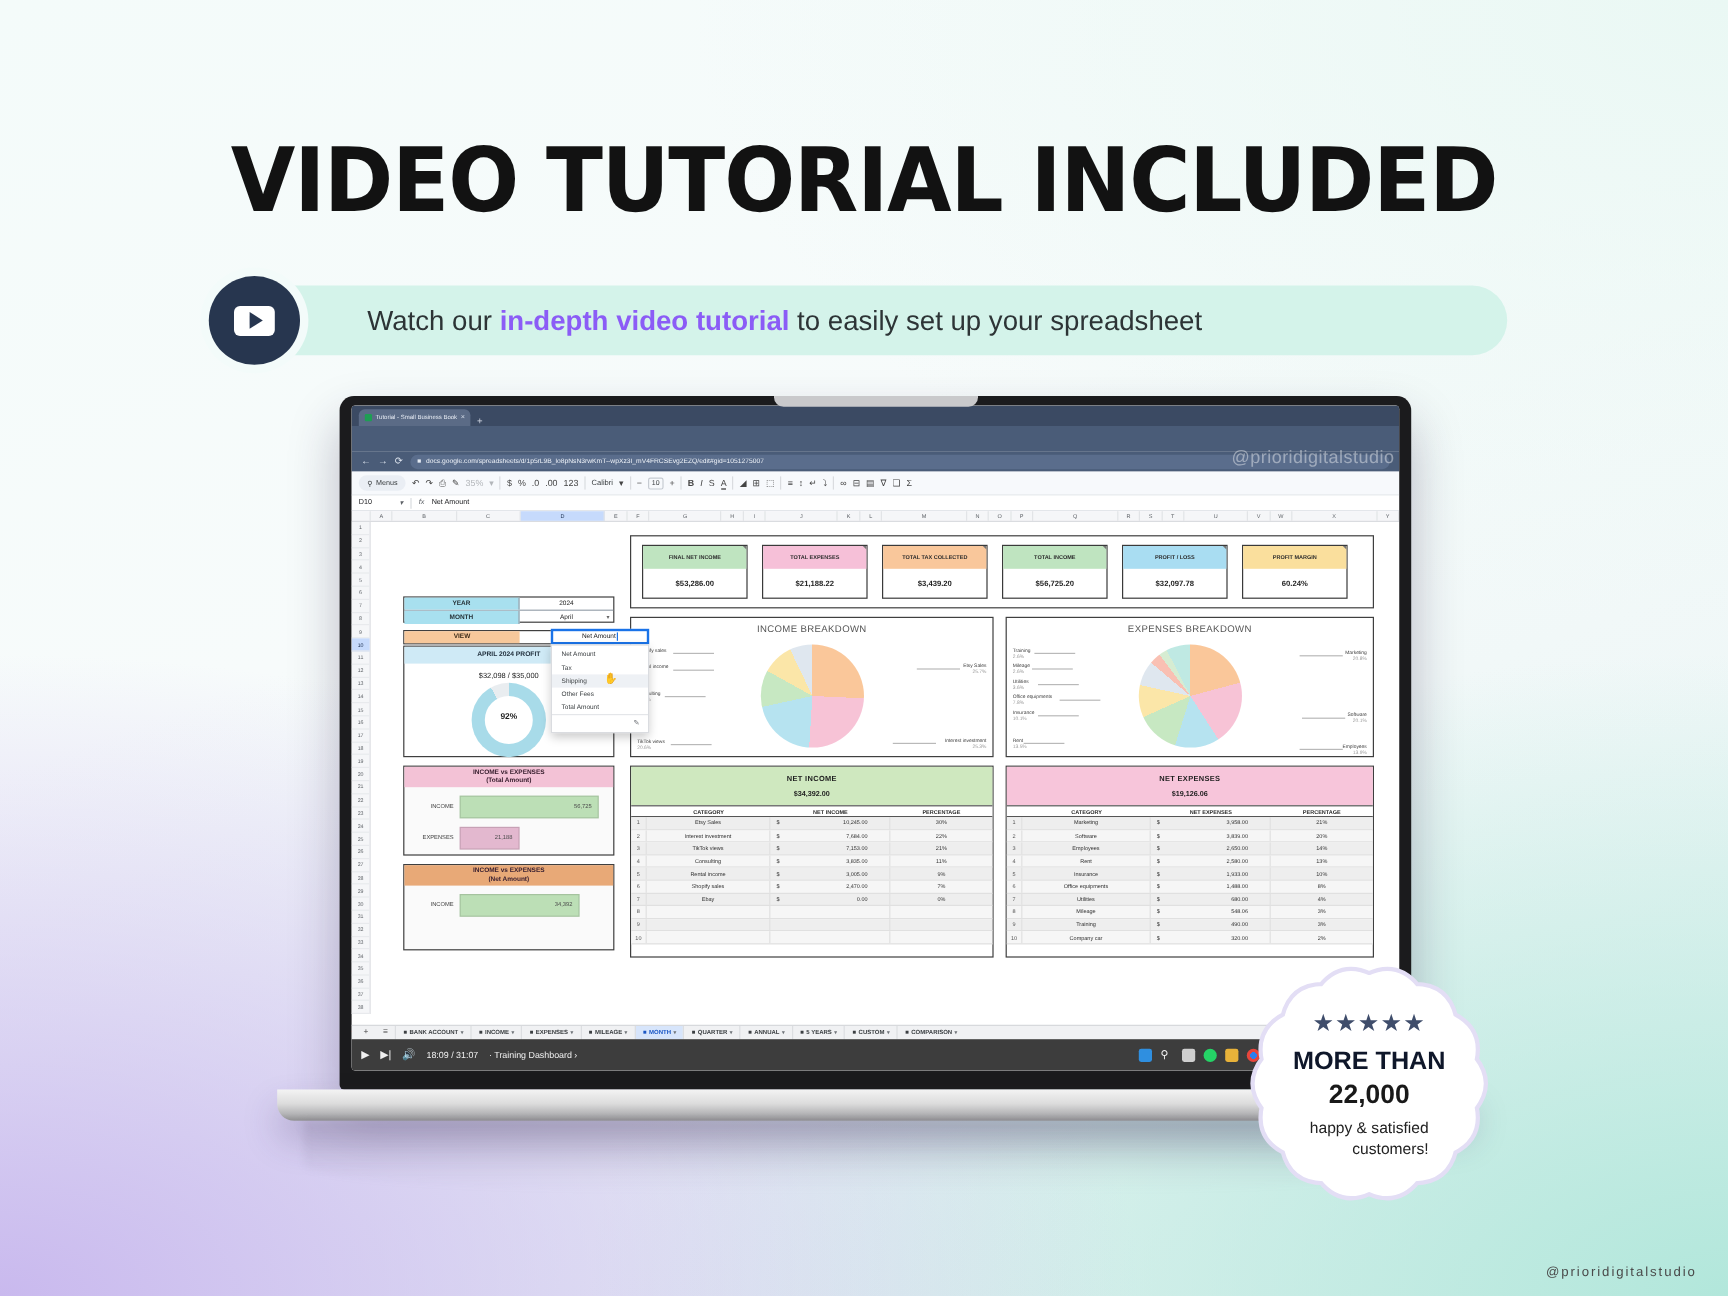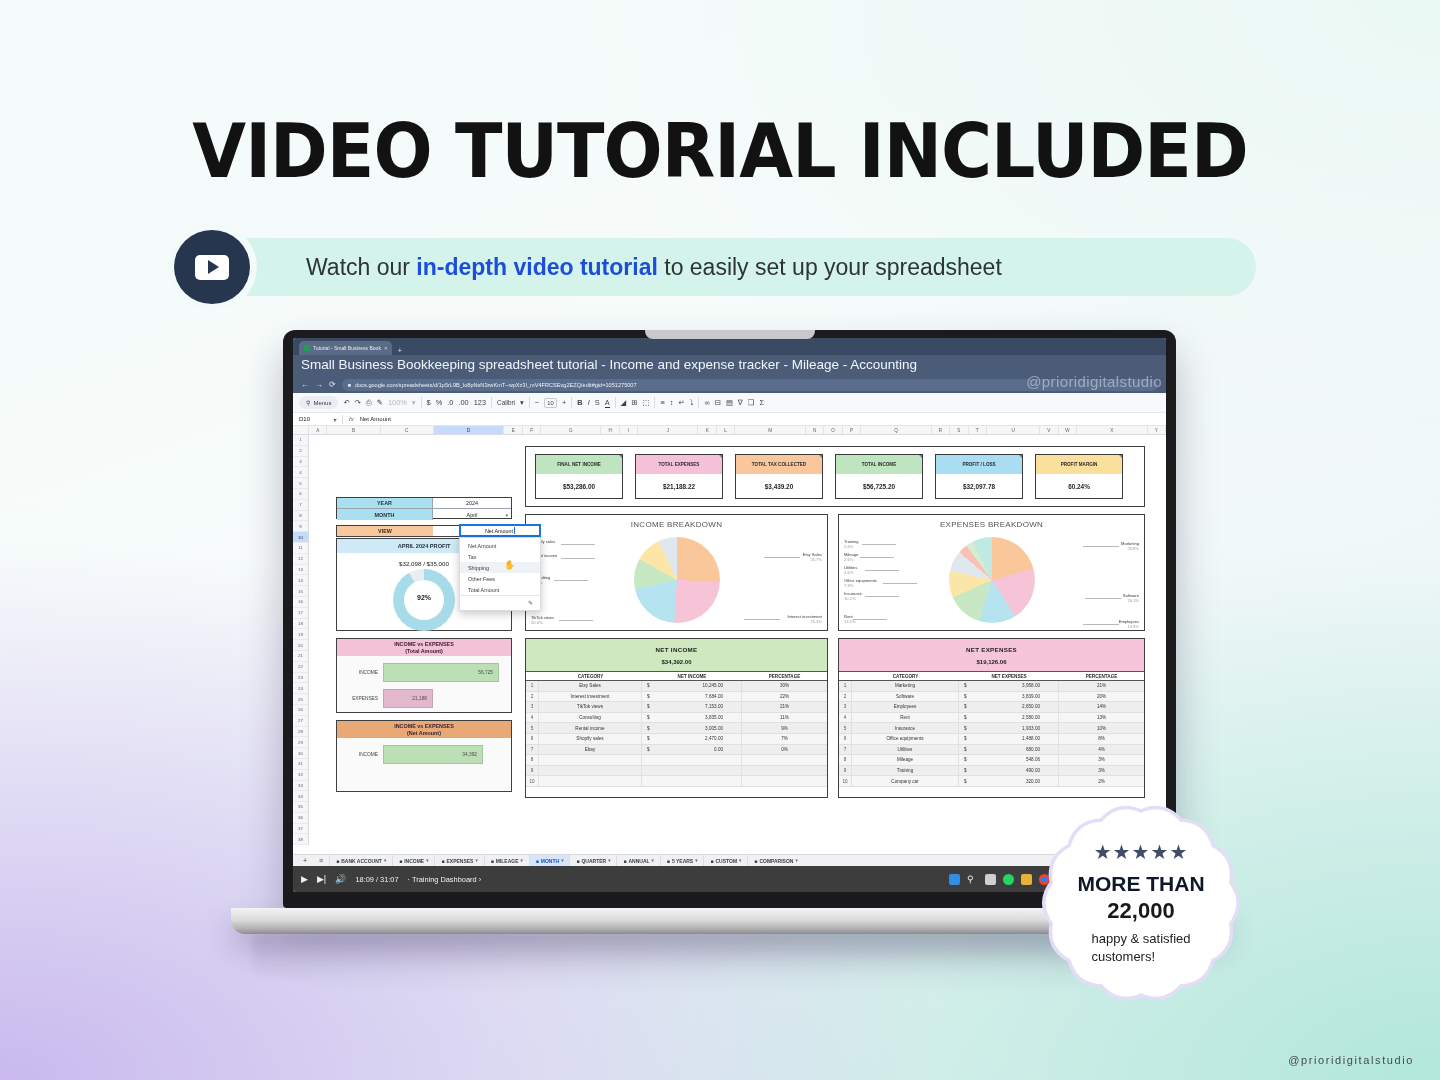--- a/index.html
+++ b/index.html
@@ -25,21 +25,21 @@
   .sub-wrap{ position:absolute; left:174px; top:238px; width:1082px; height:58px; }
   .sub-pill{
     position:absolute; left:36px; top:0; right:0; height:58px;
     background:#d4f3ea; border-radius:29px;
     display:flex; align-items:center;
   }
   .sub-text{
     margin-left:96px; font-size:23px; color:#2d3436;
     font-family:"Liberation Sans", sans-serif; white-space:nowrap;
   }
-  .sub-text b{ font-weight:700; color:#1d4ed8; }
+  .sub-text b{ font-weight:700; color:#8b5cf6; }
   .yt-badge{
     position:absolute; left:0; top:-8px; width:76px; height:74px;
     background:#27364f; border-radius:50%;
     display:flex; align-items:center; justify-content:center;
     box-shadow:0 0 0 7px #f3fbfa;
   }
   .yt-inner{ width:34px;height:25px;background:#fff;border-radius:5px;
     display:flex;align-items:center;justify-content:center;}
   .yt-tri{ width:0;height:0;border-left:11px solid #27364f;
     border-top:7px solid transparent;border-bottom:7px solid transparent;margin-left:3px;}
@@ -242,21 +242,21 @@
   .ti{ width:11px; height:11px; border-radius:2px; }
 
   
   .stamp{ position:absolute; left:1036px; top:798px; width:210px; height:210px; }
   .stamp-bg{ position:absolute; inset:0; }
   .stamp-content{ position:absolute; inset:0; display:flex; flex-direction:column;
     align-items:center; justify-content:center; }
   .stars{ color:#3f4d6b; font-size:20px; letter-spacing:1px; }
   .st1{ font-weight:700; font-size:21px; color:#0f172a; margin-top:8px;}
   .st2{ font-weight:700; font-size:22px; color:#191919; margin-top:2px;}
-  .st3{ font-size:13px; color:#222; margin-top:6px; text-align:left; line-height:1.35;}
+  .st3{ font-size:13px; color:#222; margin-top:6px; text-align:right; line-height:1.35;}
 
   .wm-bottom{ position:absolute; right:26px; bottom:14px; font-size:11px; color:#4a4a4a;
     letter-spacing:1.6px; }
 </style>
 </head>
 <body>
 
 <div class="headline">VIDEO TUTORIAL INCLUDED</div>
 
 <div class="sub-wrap">
@@ -279,21 +279,20 @@
       <div class="chrome-tabs">
         <div class="tab-chip">
           <span class="tab-fav"></span>
           <span>Tutorial - Small Business Book</span>
           <span class="tab-x">×</span>
         </div>
         <span class="tab-plus">+</span>
       </div>
 
       <div class="chrome-title-row">
-        <div class="page-title">Small Business Bookkeeping spreadsheet tutorial - Income and expense tracker - Mileage - Accounting</div>
         <div class="wm-browser">@prioridigitalstudio</div>
       </div>
 
       <div class="omnibar">
         <span class="nav-ic">←</span>
         <span class="nav-ic">→</span>
         <span class="nav-ic">⟳</span>
         <div class="url-pill">
           <span class="lock-ic">■</span>
           <span class="url-txt">docs.google.com/spreadsheets/d/1p5rL9B_lo8pNsN3rwKmT--wpXz3I_mV4FRCSEvg2EZQ/edit#gid=1051275007</span>
@@ -302,21 +301,21 @@
 
       <div class="gs-toolbar">
         <div class="menus-pill">
           <span>⚲</span>
           <span>Menus</span>
         </div>
         <span class="tb-ic">↶</span>
         <span class="tb-ic">↷</span>
         <span class="tb-ic">⎙</span>
         <span class="tb-ic">✎</span>
-        <span class="tb-ic dim">100%</span>
+        <span class="tb-ic dim">35%</span>
         <span class="tb-ic dim">▾</span>
         <span class="tb-sep"></span>
         <span class="tb-ic">$</span>
         <span class="tb-ic">%</span>
         <span class="tb-ic">.0</span>
         <span class="tb-ic">.00</span>
         <span class="tb-ic">123</span>
         <span class="tb-sep"></span>
         <span class="font-box">Calibri</span>
         <span class="tb-ic">▾</span>

